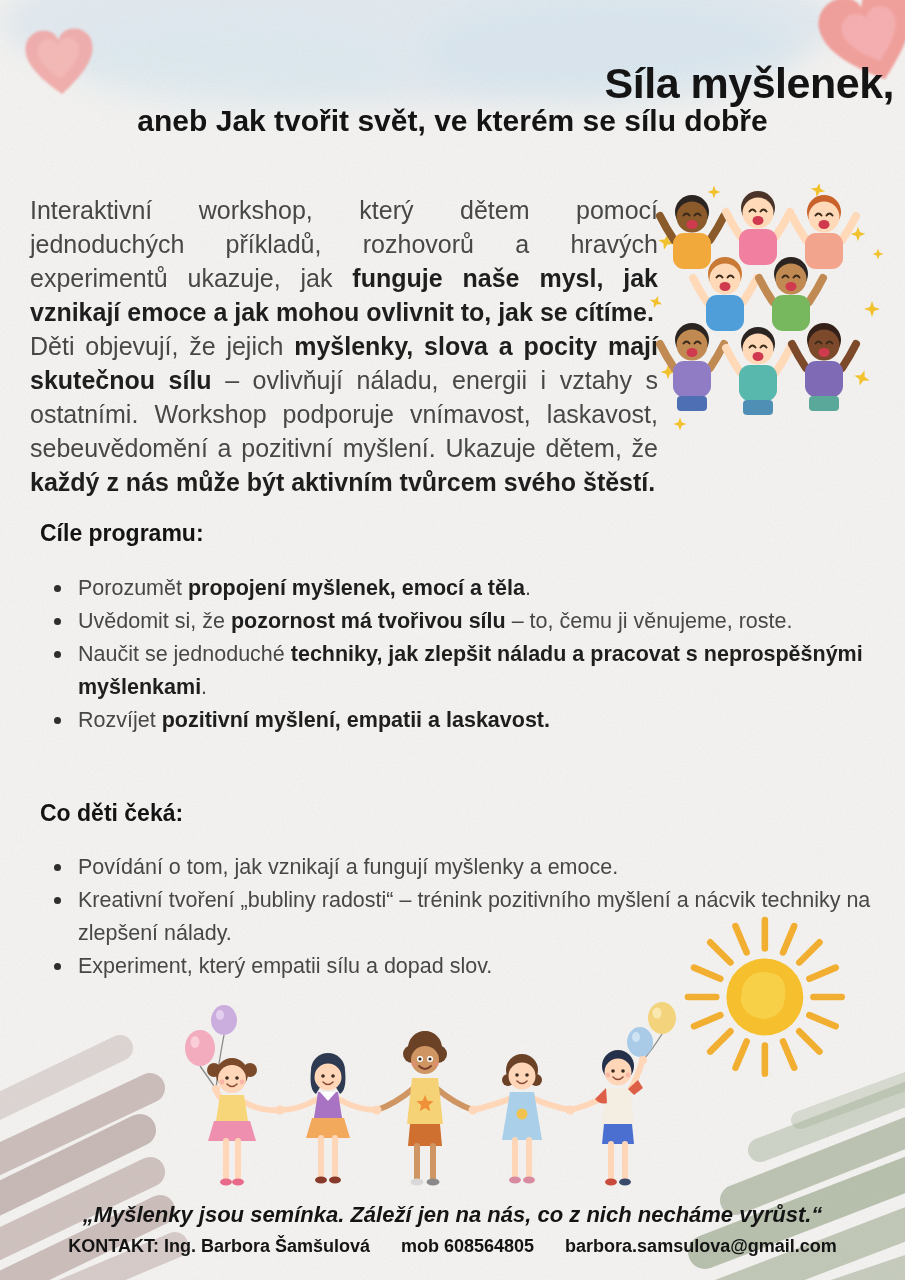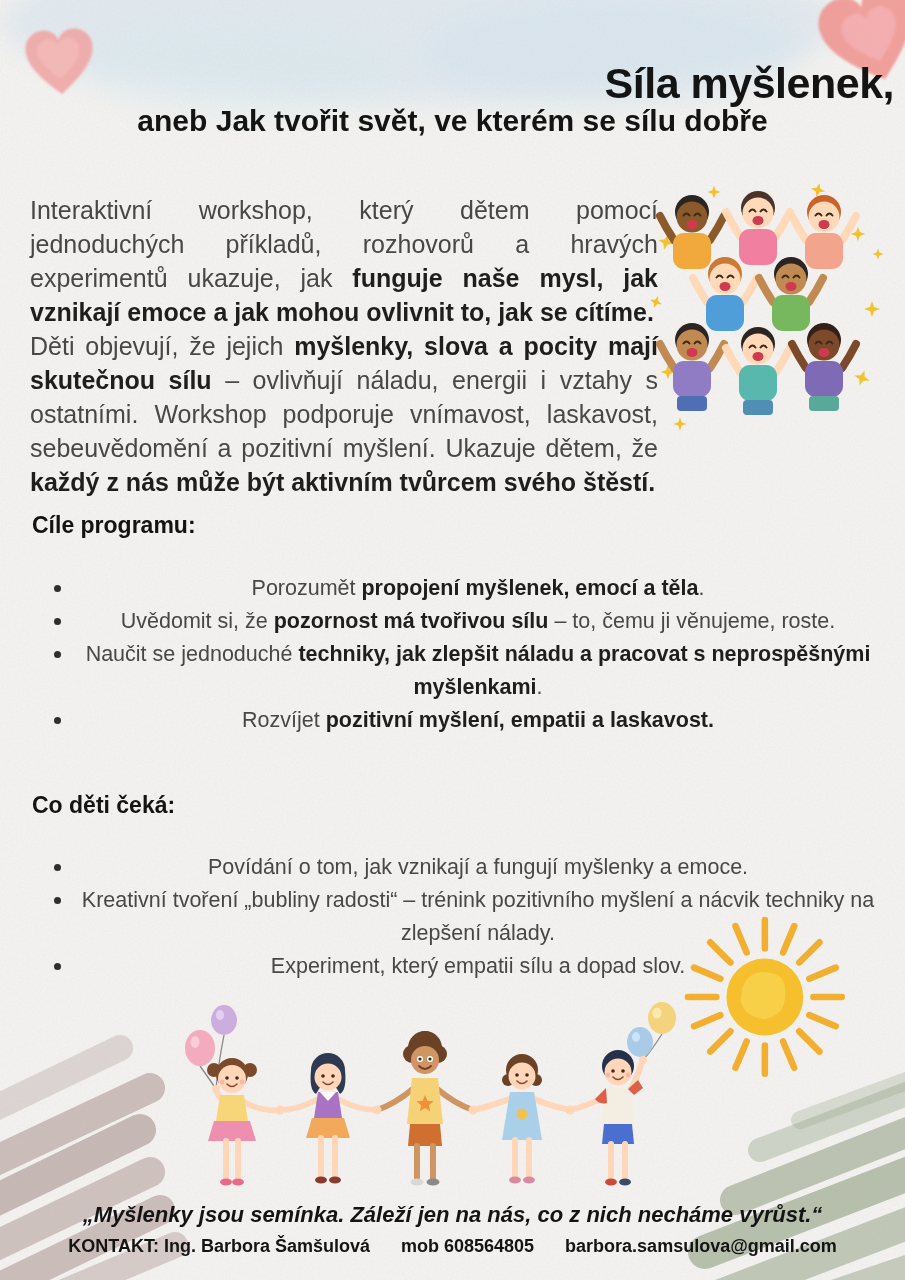--- a/index.html
+++ b/index.html
@@ -19,28 +19,28 @@
     left:0;right:0;top:104px;text-align:center;
     font-size:30px;font-weight:700;color:#141414;margin:0;
   }
   .intro{
     left:30px;top:171px;width:628px;
     font-size:25px;line-height:34px;text-align:justify;margin-top:22px;
   }
   .intro p{margin:0;}
   .b{font-weight:700;color:#1e1e1e;}
   .sec-heading{
-    font-size:23px;font-weight:700;color:#131313;margin:0;
+    font-size:23px;font-weight:700;color:#131313;margin:8px;
   }
   .h-goals{left:32px;top:512px;}
   .h-activities{left:32px;top:792px;text-align:right;}
   .blist{width:838px;font-size:21.5px;line-height:33px;}
   .l-goals{left:40px;top:572px;}
   .l-activities{left:40px;top:851px;}
-  .li{display:flex;align-items:flex-start;text-align:center;}
+  .li{display:flex;align-items:flex-start;}
   .dot{
     flex:none;width:7px;height:7px;border-radius:50%;
     background:#2e2e2e;margin:13px 17px 0 14px;
   }
   .li-txt{flex:1;}
   .ill{position:absolute;}
   .ill-cheer{left:650px;top:184px;width:236px;height:256px;}
   .ill-sun{left:670px;top:916px;width:216px;height:172px;}
   .ill-hands{left:170px;top:1000px;width:518px;height:210px;}
   .quote{

